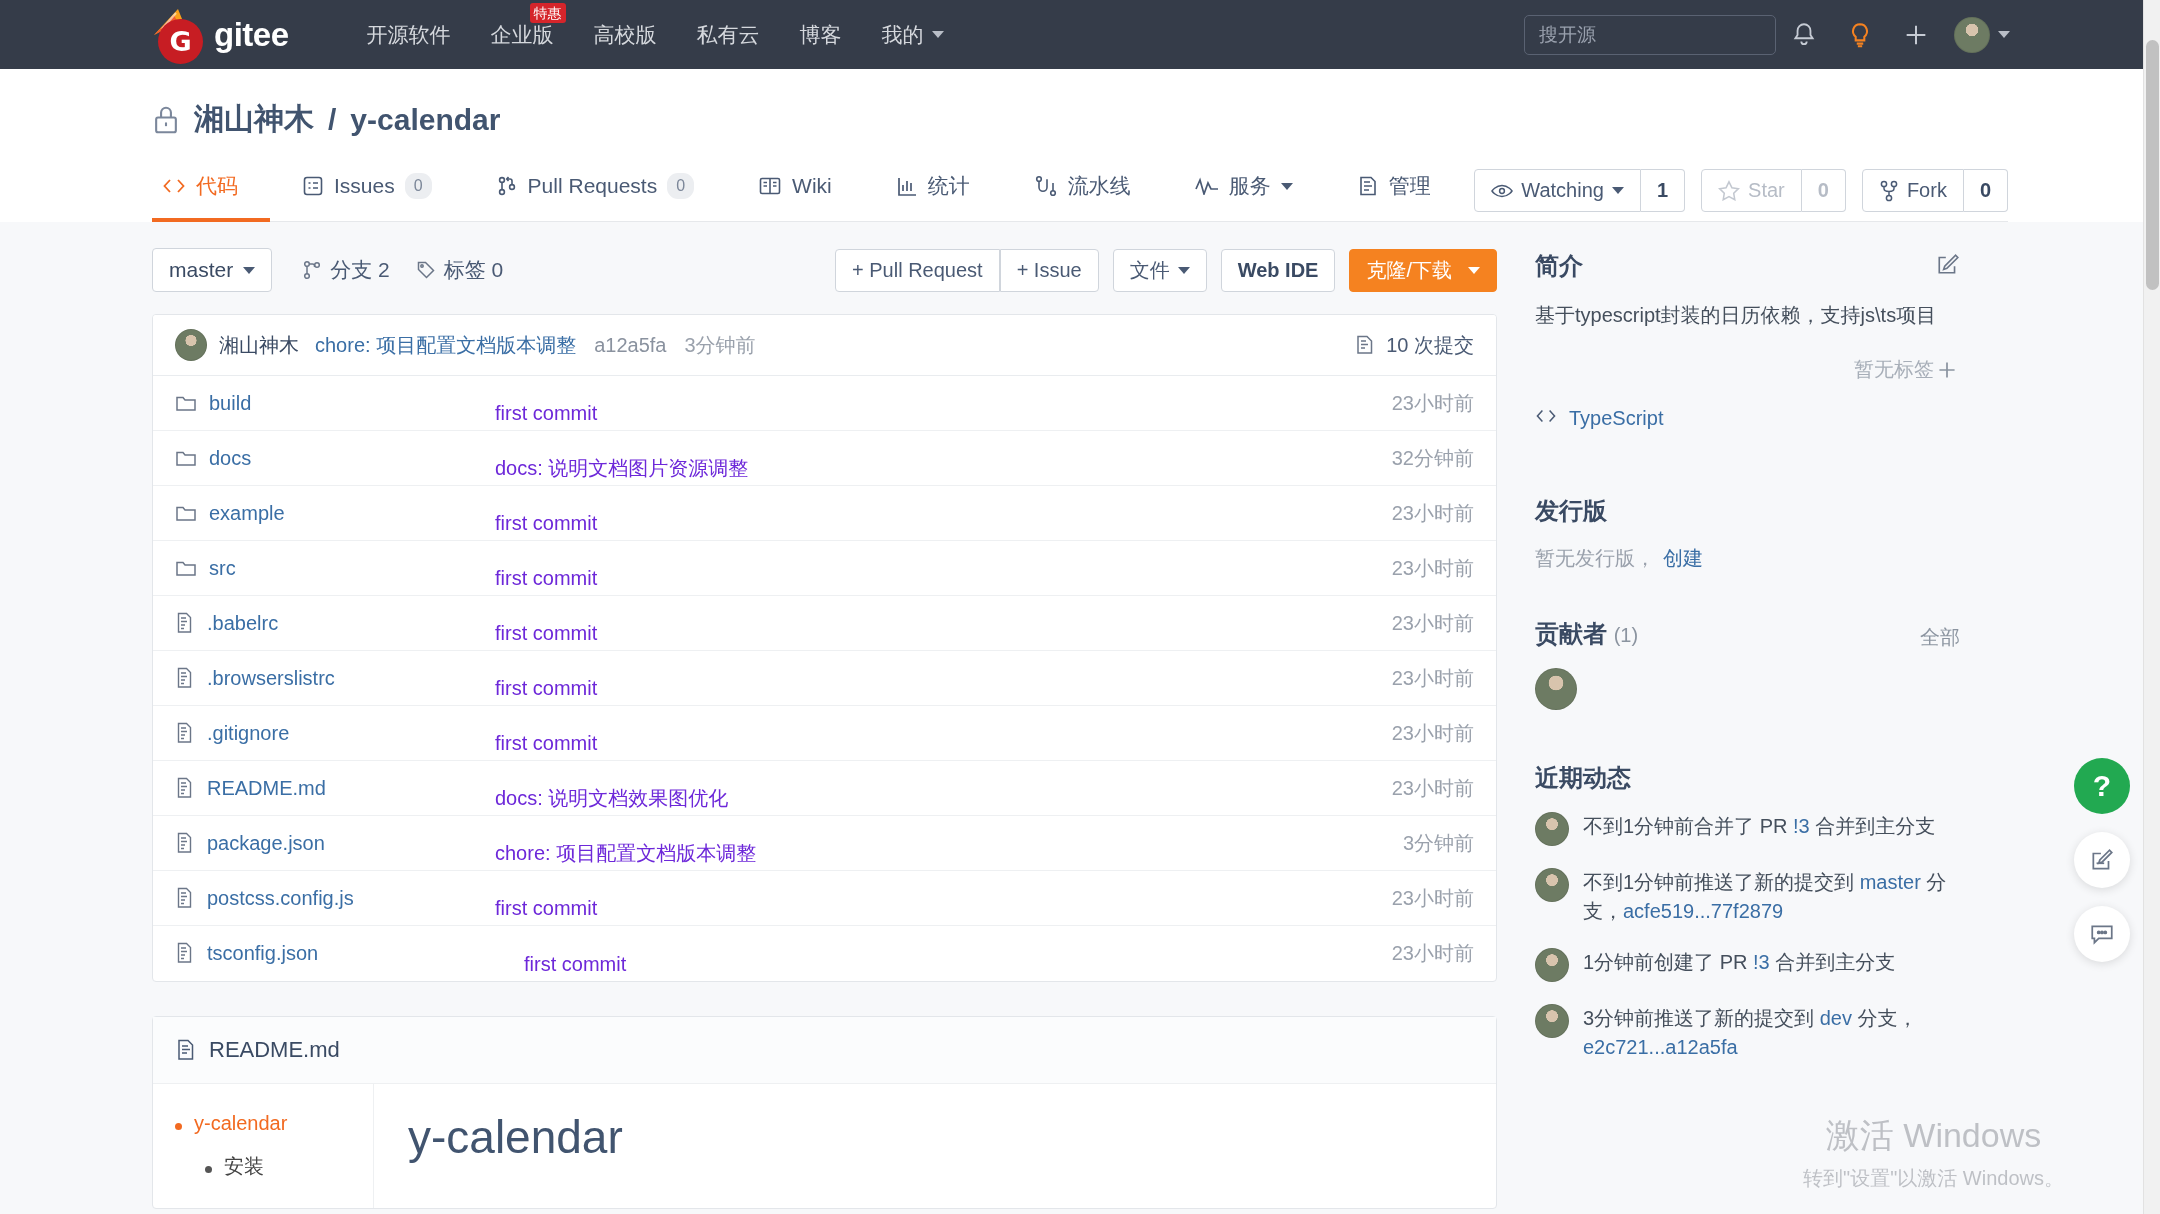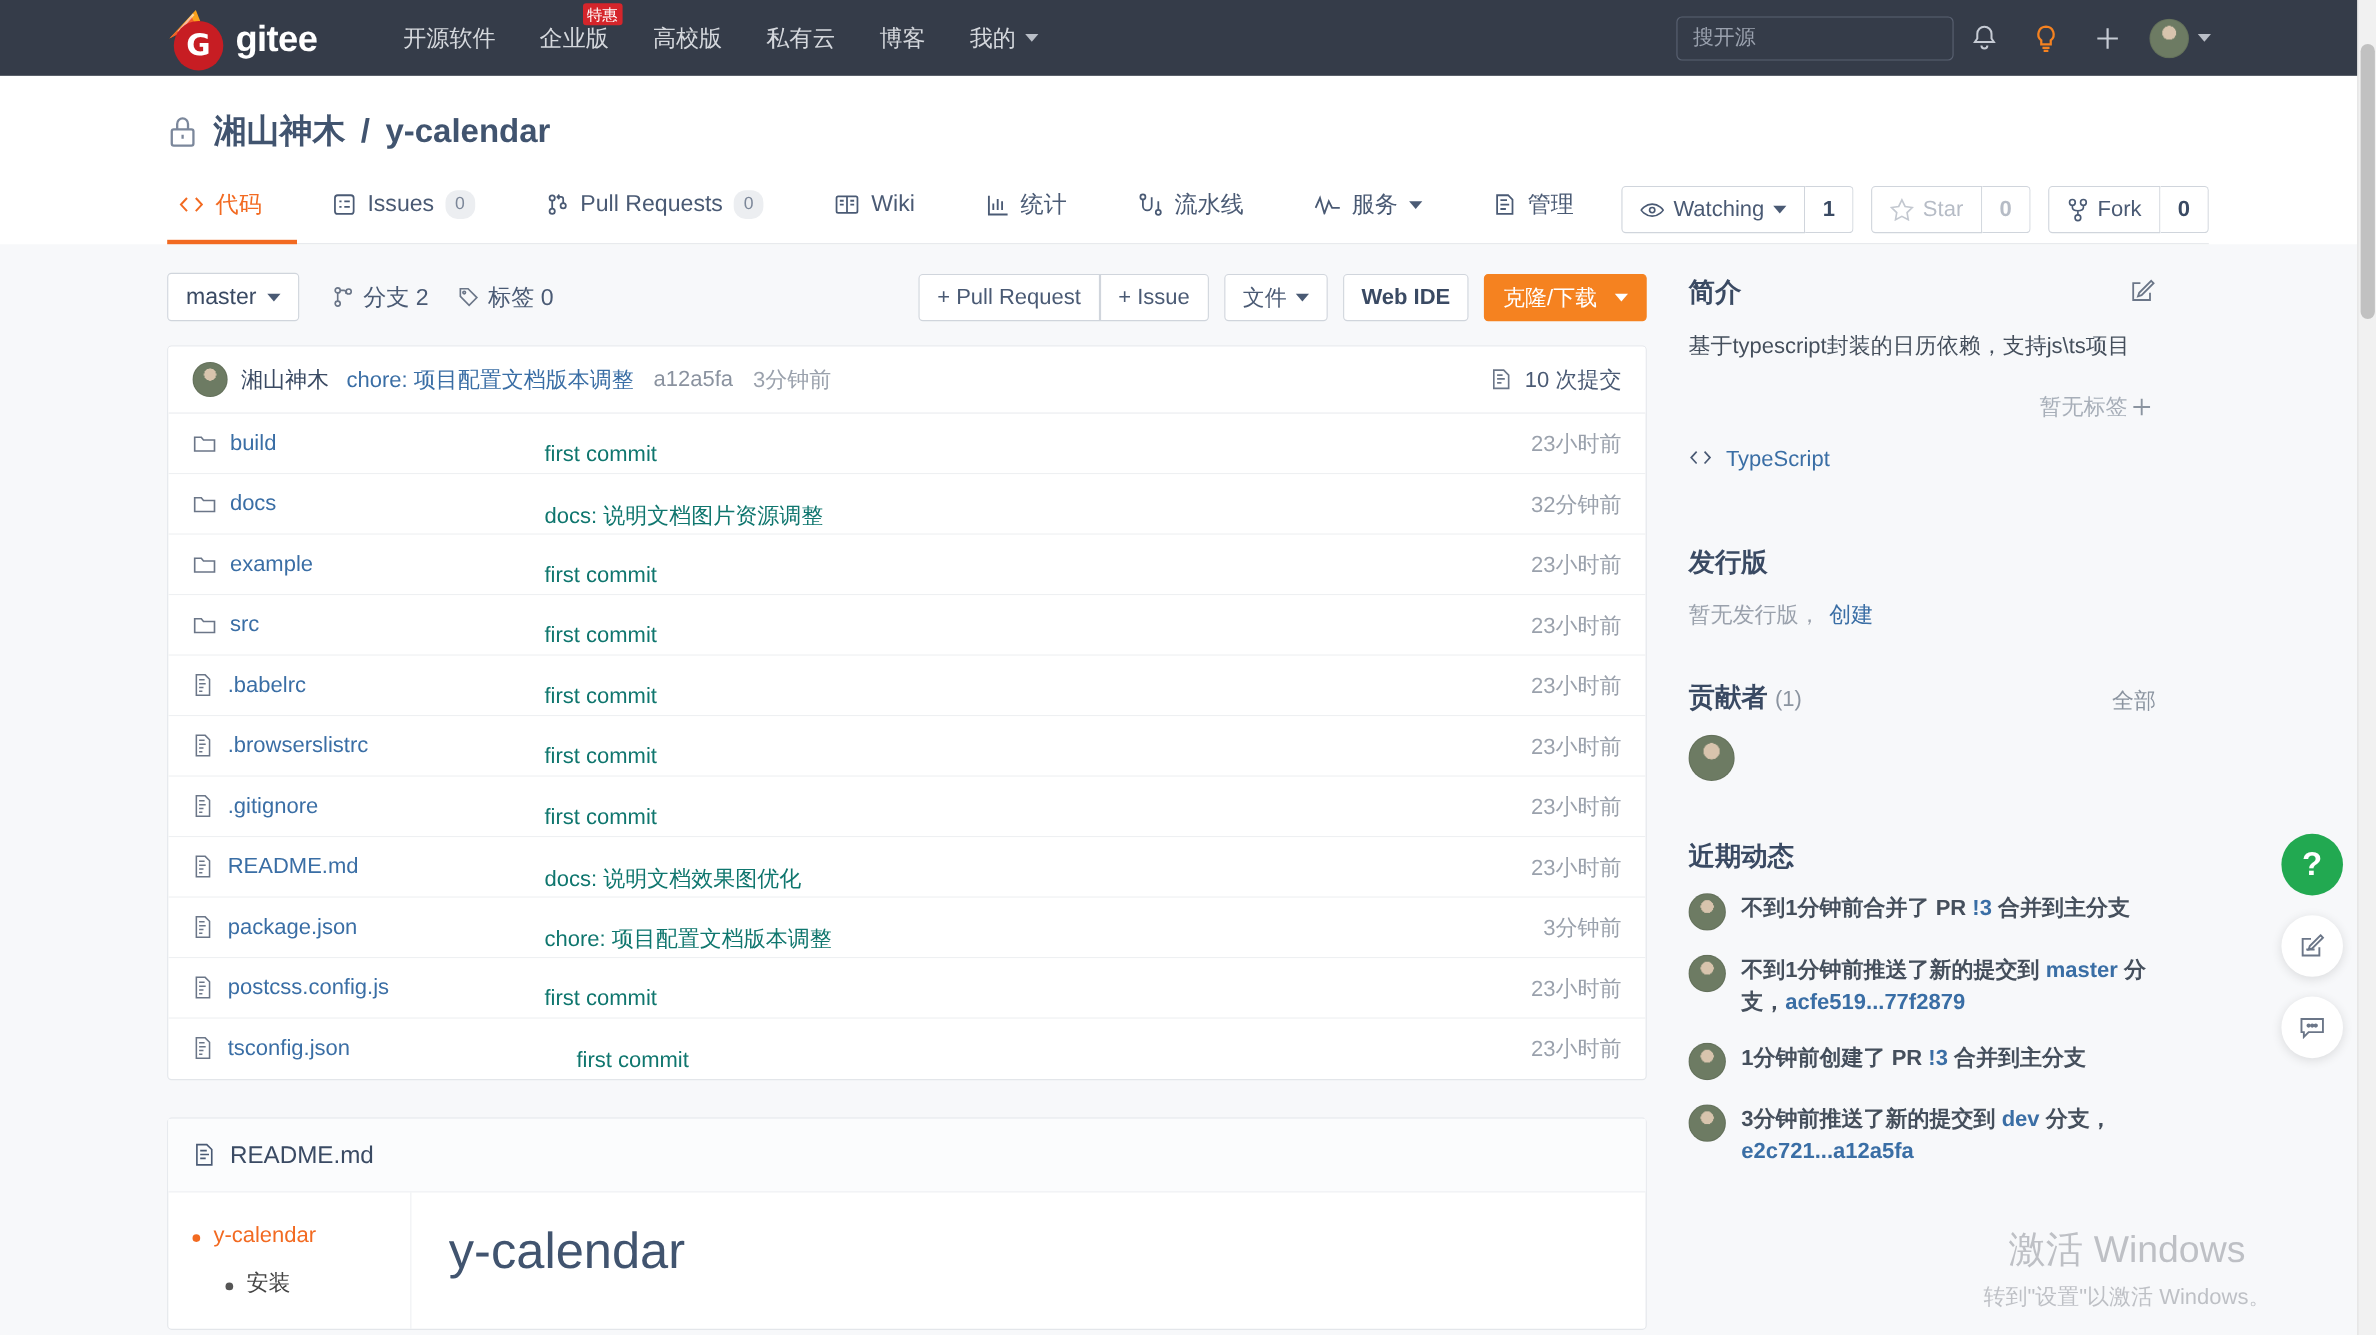--- a/index.html
+++ b/index.html
@@ -116,21 +116,21 @@
   }
   .commitbar .who { color: #3a4a63; margin: 0 16px 0 12px; }
   .commitbar .msg { color: #3a6ea5; cursor: pointer; }
   .commitbar .sha { color: #8a929f; margin-left: 18px; font-family: "Liberation Sans", sans-serif; }
   .commitbar .when { color: #9aa1ac; margin-left: 18px; }
   .commitbar .commits { position: absolute; right: 22px; display: flex; align-items: center; gap: 10px; color: #4a5a74; cursor: pointer; }
 
   .frow { display: flex; align-items: center; height: 55px; border-bottom: 1px solid #eef0f2; font-size: 20px; padding: 0 22px; }
   .frow:last-child { border-bottom: none; gap: 29px; }
   .fname { width: 320px; display: flex; align-items: center; gap: 12px; color: #3a6ea5; cursor: pointer; }
-  .fmsg { flex: 1; color: #0f766e; cursor: pointer; margin-top: 21px; }
+  .fmsg { flex: 1; color: #6d28d9; cursor: pointer; margin-top: 21px; }
   .ftime { color: #9aa1ac; text-align: right; white-space: nowrap; }
 
   
   .readmebox { border: 1px solid #e3e6ea; border-radius: 4px; background: #fff; margin-top: 34px; }
   .readme-head { display: flex; align-items: center; gap: 12px; padding: 20px 22px; font-size: 22px; color: #3a4a63; border-bottom: 1px solid #eef0f2; background: #fbfcfd; }
   .readme-body { display: flex; }
   .readme-toc { width: 220px; padding: 28px 22px; }
   .toc-l1 { display: flex; align-items: baseline; gap: 12px; color: #f26a21; font-size: 20px; }
   .toc-l2 { display: flex; align-items: baseline; gap: 12px; color: #444; font-size: 20px; margin: 18px 0 0 30px; }
   .dot { width: 7px; height: 7px; border-radius: 50%; background: #f26a21; flex: none; }
@@ -144,21 +144,21 @@
   .side-title .sub { font-weight: normal; font-size: 20px; color: #8b94a0; }
   .side-edit { position: absolute; right: 0; top: 2px; cursor: pointer; }
   .side-all { position: absolute; right: 0; top: 6px; color: #8b94a0; font-size: 20px; cursor: pointer; }
   .side-desc { font-size: 20px; color: #454f5c; line-height: 1.5; }
   .side-tags { display: flex; align-items: center; justify-content: flex-end; margin-top: 26px; font-size: 20px; color: #a7aeb8; }
   .side-lang { display: flex; align-items: flex-start; gap: 12px; margin-top: 24px; font-size: 20px; color: #3a6ea5; cursor: pointer; }
   .side-rel { font-size: 20px; color: #9aa1ac; }
   .side-rel a { color: #3a6ea5; cursor: pointer; text-decoration: none; margin-left: 8px; }
   .contrib-row { display: flex; gap: 14px; margin-top: 10px; }
 
-  .act-item { display: flex; gap: 14px; margin-bottom: 22px; font-size: 20px; line-height: 1.45; color: #454f5c; font-weight: bold; }
+  .act-item { display: flex; gap: 14px; margin-bottom: 22px; font-size: 20px; line-height: 1.45; color: #454f5c; }
   .act-text { flex: 1; }
   .act-text a { color: #3a6ea5; text-decoration: none; cursor: pointer; }
 
   
   .fabs { position: absolute; right: 30px; top: 758px; display: flex; flex-direction: column; gap: 18px; align-items: center; }
   .fab { width: 56px; height: 56px; border-radius: 50%; display: flex; align-items: center; justify-content: center; cursor: pointer; }
   .fab.green { background: #22a951; color: #fff; font-size: 30px; font-weight: bold; }
   .fab.white { background: #fff; box-shadow: 0 2px 10px rgba(0,0,0,.12); }
 
   

